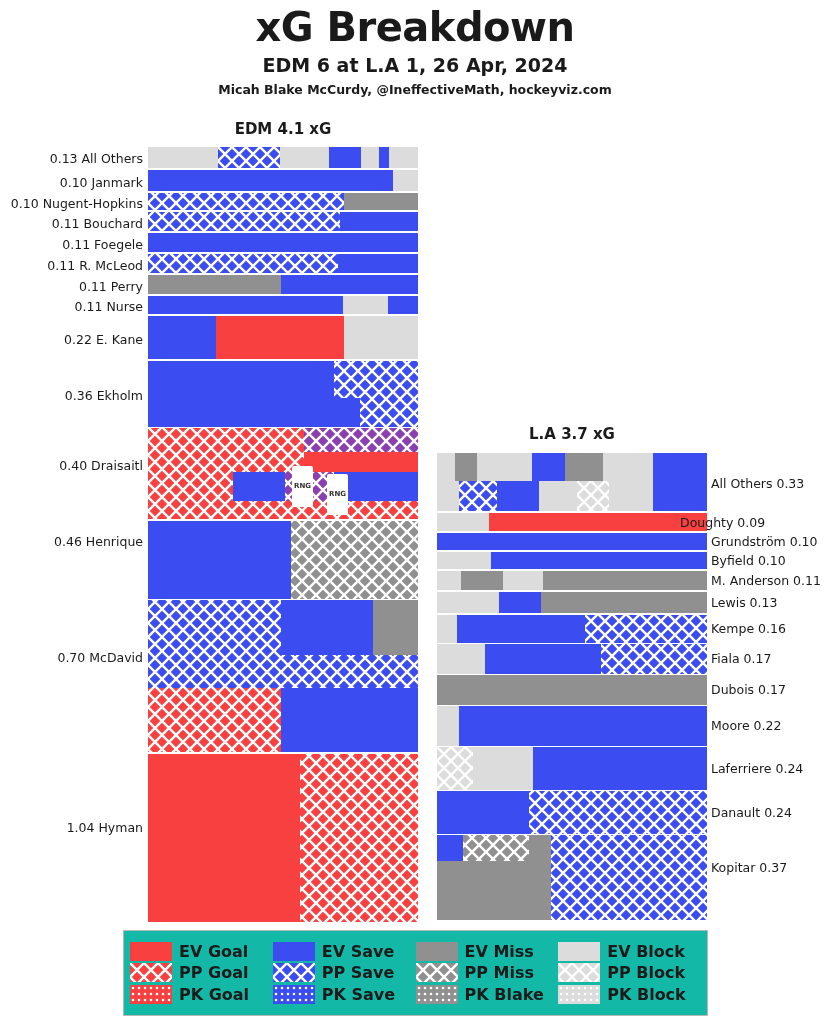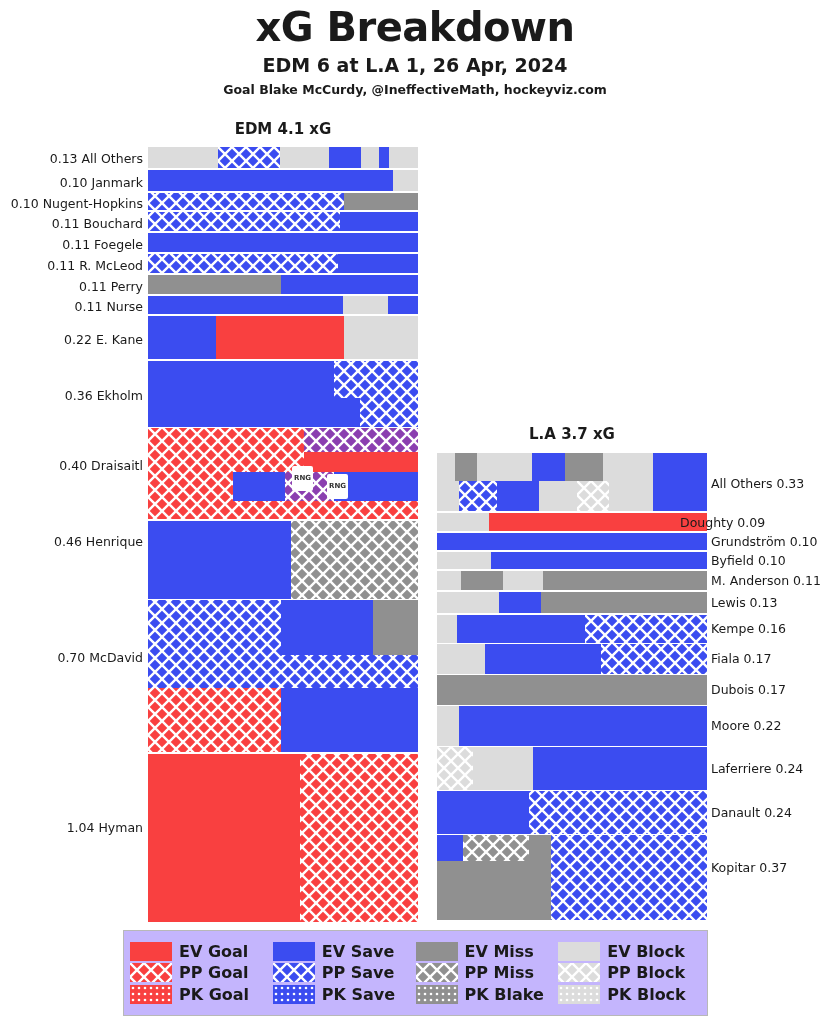--- a/index.html
+++ b/index.html
@@ -37,45 +37,45 @@
 
   .lbl {
     position: absolute; font-size: 12.5px; white-space: nowrap;
   }
   .lbl-right { text-align: right; }
   .lbl-left { text-align: left; }
 
   
   #legend {
     position: absolute; left: 123px; top: 930px; width: 585px; height: 86px;
-    border: 1px solid #b8b8b8; background: #c4b5fd;
+    border: 1px solid #b8b8b8; background: #14b8a6;
     display: grid;
     grid-template-columns: repeat(4, 1fr);
     grid-template-rows: repeat(3, 1fr);
     align-items: center;
     padding: 10px 6px;
   }
   .leg-item { display: flex; align-items: center; gap: 7px; }
   .leg-swatch { width: 42px; height: 19px; flex: 0 0 42px; }
   .leg-text { font-size: 16px; font-weight: bold; }
 
   .tag {
     position: absolute; font-size: 7px; font-weight: bold; color: #ffffff;
     background: #ffffff; color: #333; border-radius: 2px;
-    padding: 9px 2px; line-height: 1;
+    padding: 17px 2px; line-height: 1;
   }
 </style>
 </head>
 <body>
 
 <div id="root">
 
   <div class="title">xG Breakdown</div>
   <div class="subtitle">EDM 6 at L.A 1, 26 Apr, 2024</div>
-  <div class="credit">Goal Blake McCurdy, @IneffectiveMath, hockeyviz.com</div>
+  <div class="credit">Micah Blake McCurdy, @IneffectiveMath, hockeyviz.com</div>
 
   <div class="panel-title" id="edm-title">EDM 4.1 xG</div>
   <div class="panel-title" id="lak-title">L.A 3.7 xG</div>
 
   <svg width="0" height="0" style="position:absolute">
     <defs>
       <pattern id="p-cross-save" width="14" height="14" patternUnits="userSpaceOnUse">
         <rect width="14" height="14" fill="#3b4cf0"></rect>
         <path d="M0,0 l14,14 M14,0 l-14,14" stroke="#ffffff" stroke-width="2.4"></path>
       </pattern>

